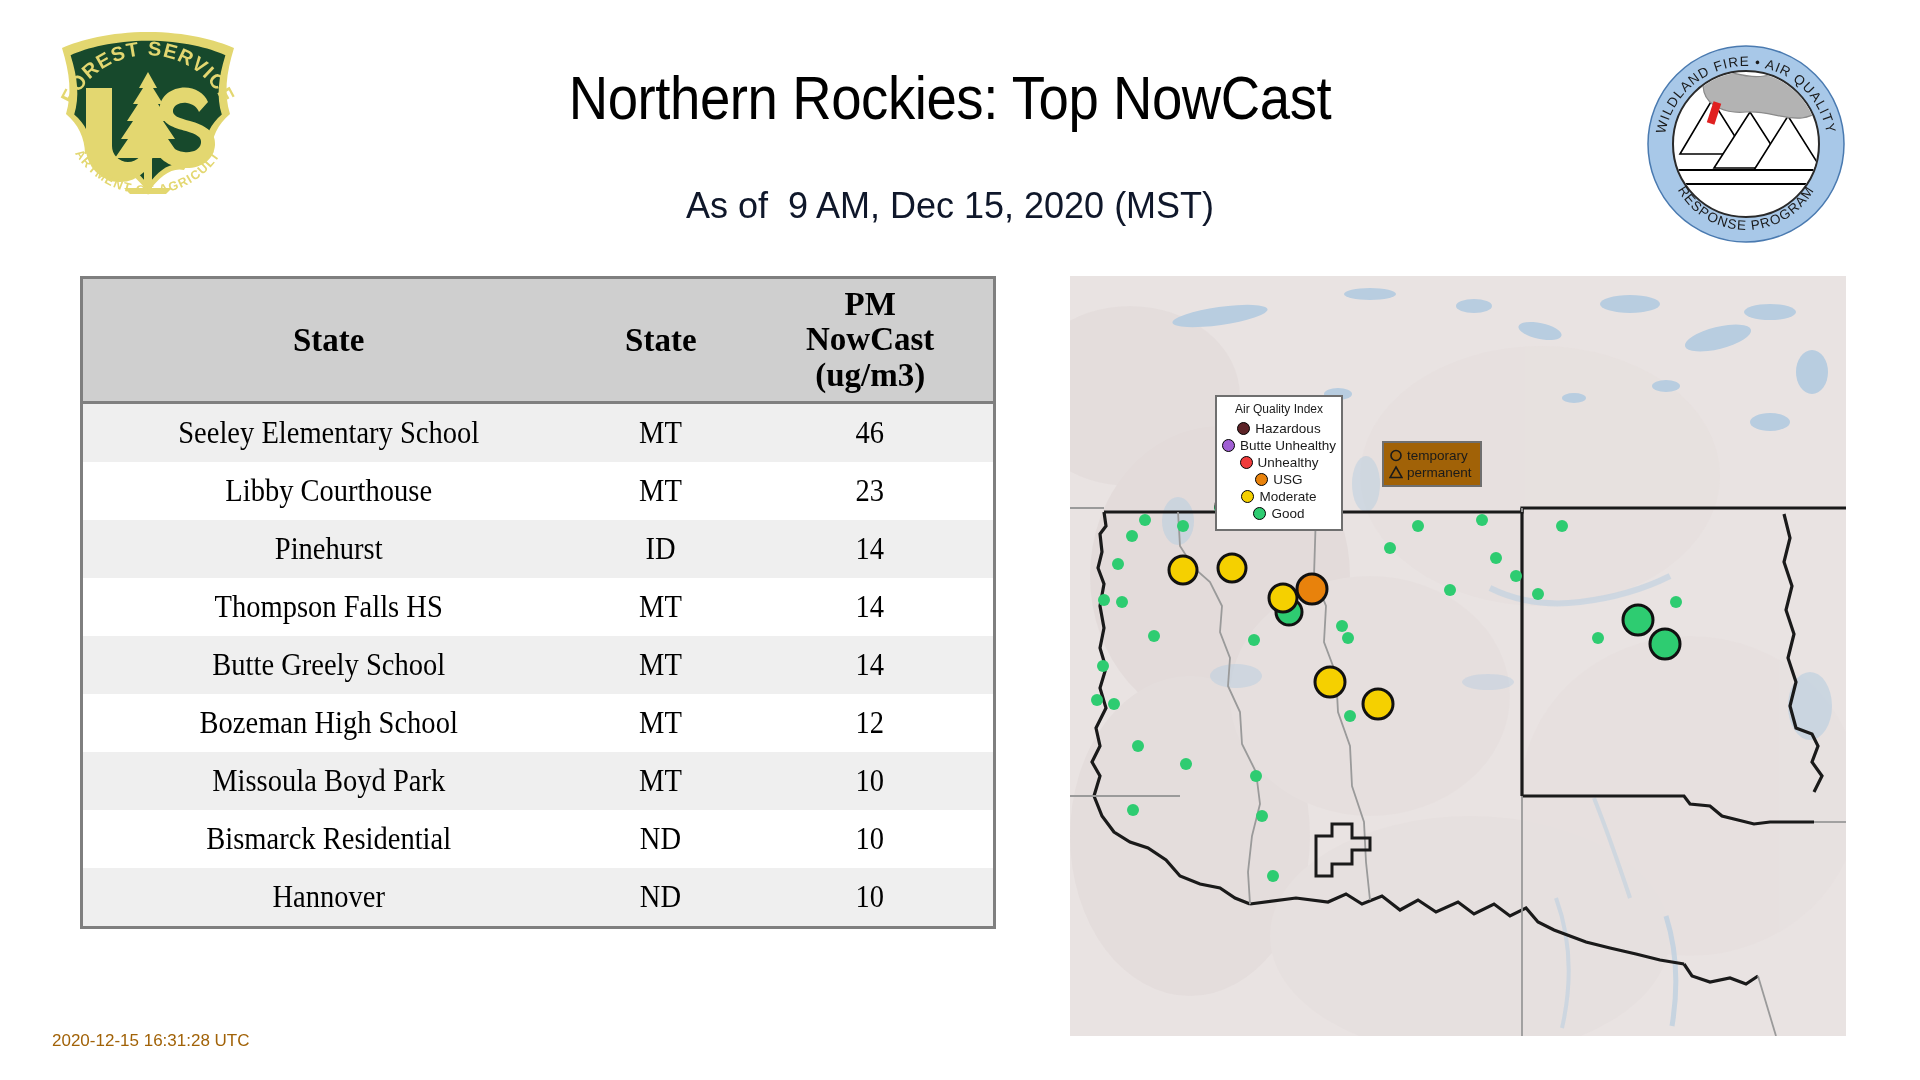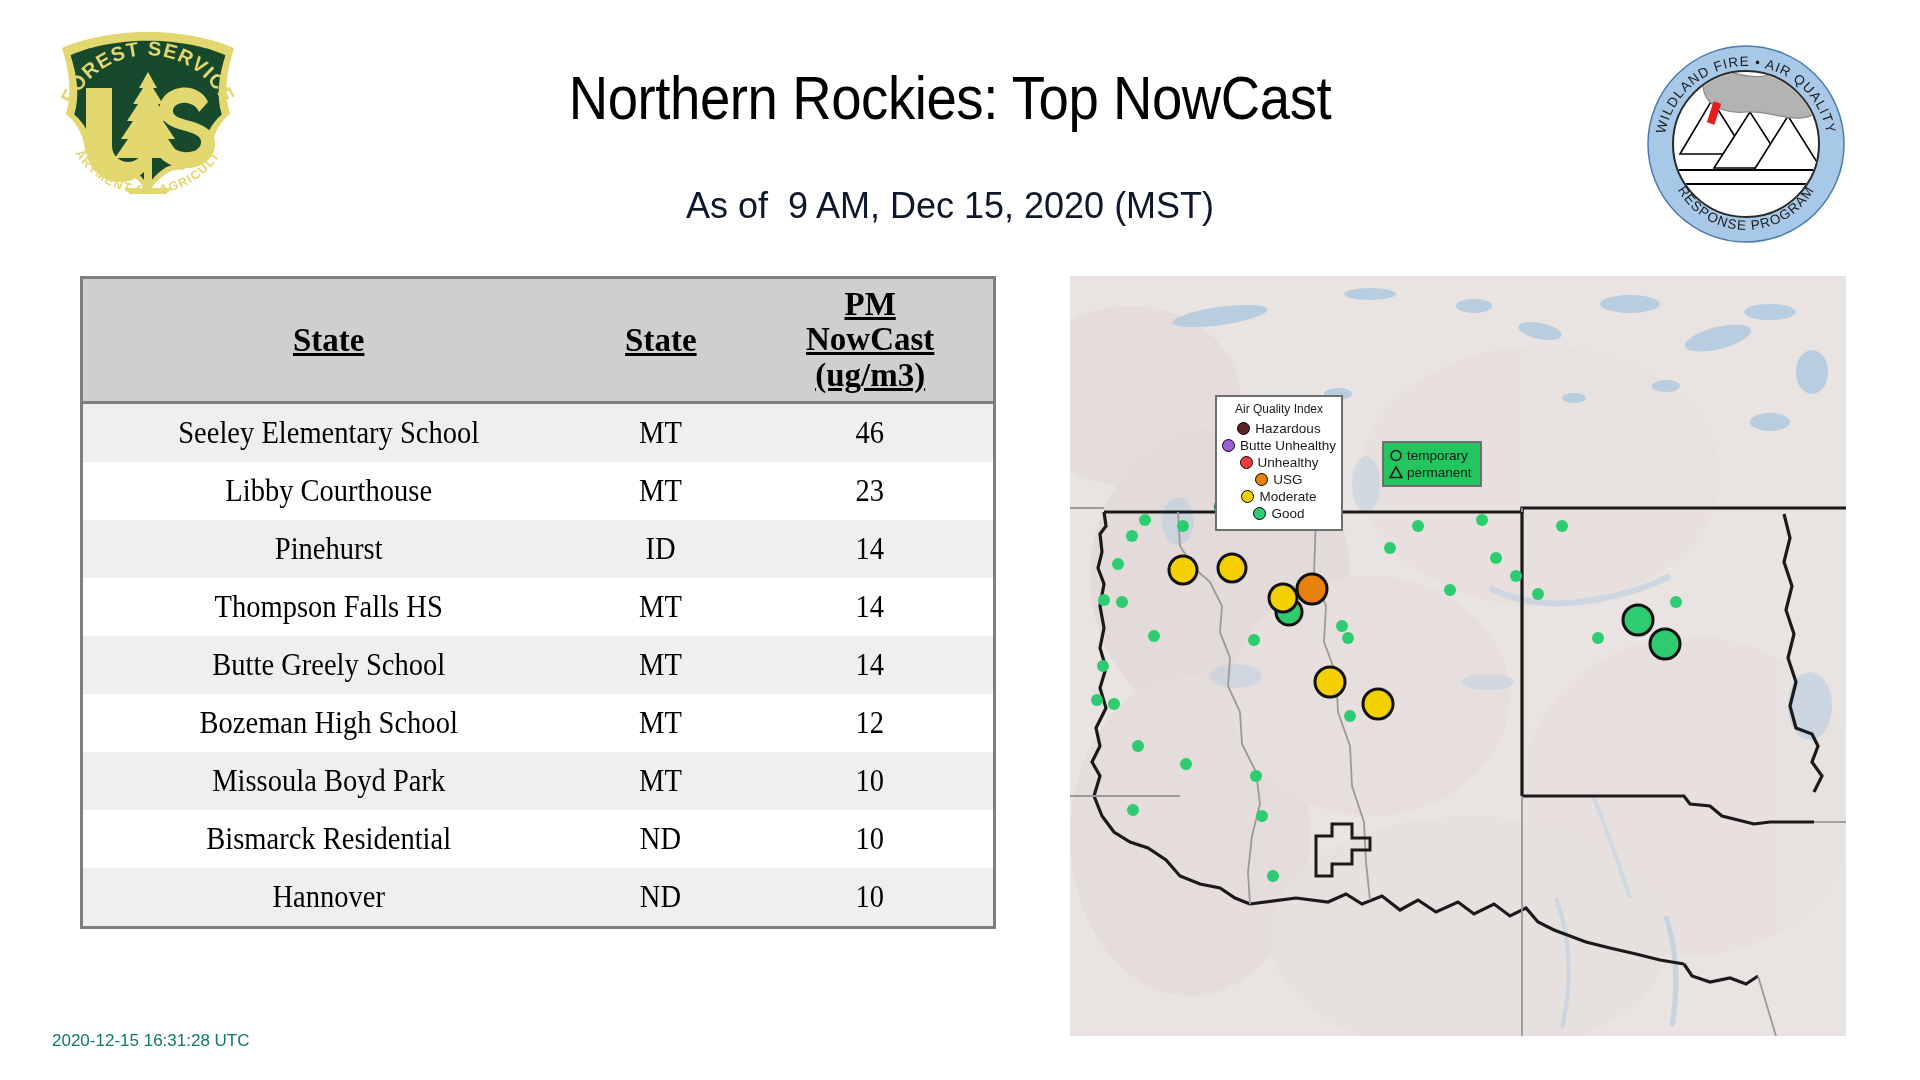--- a/index.html
+++ b/index.html
@@ -77,21 +77,20 @@
     background: #cfcfcf;
     color: #000;
     font-weight: bold;
     font-size: 33px;
     text-align: center;
     padding: 0;
     height: 122px;
     vertical-align: middle;
     border-bottom: 3px solid #7f7f7f;
     font-family: "Liberation Serif", serif;
-    text-decoration: underline;
   }
   table.aq thead th .hdr-multi {
     line-height: 1.08;
     display: block;
   }
   table.aq tbody td {
     font-size: 31px;
     text-align: center;
     padding: 0;
     height: 58px;
@@ -105,21 +104,21 @@
   .col-site  { width: 54%; }
   .col-state { width: 19%; }
   .col-pm    { width: 27%; }
 
   
   #timestamp {
     position: absolute;
     left: 52px;
     top: 1031px;
     font-size: 17px;
-    color: #0f766e;
+    color: #a16207;
     font-family: "Liberation Sans", sans-serif;
   }
 
   
   #map-panel {
     position: absolute;
     left: 1070px;
     top: 276px;
     width: 776px;
     height: 760px;
@@ -164,21 +163,21 @@
     font-size: 13.5px;
     color: #1a1a1a;
     white-space: nowrap;
   }
 
   #site-type-legend {
     position: absolute;
     left: 1382px;
     top: 441px;
     width: 100px;
-    background: #22c55e;
+    background: #a16207;
     border: 2px solid #6f6f6f;
     box-sizing: border-box;
     padding: 4px 5px;
     font-family: "Liberation Sans", sans-serif;
   }
   #site-type-legend .st-row {
     display: flex;
     align-items: center;
     gap: 4px;
     height: 17px;

